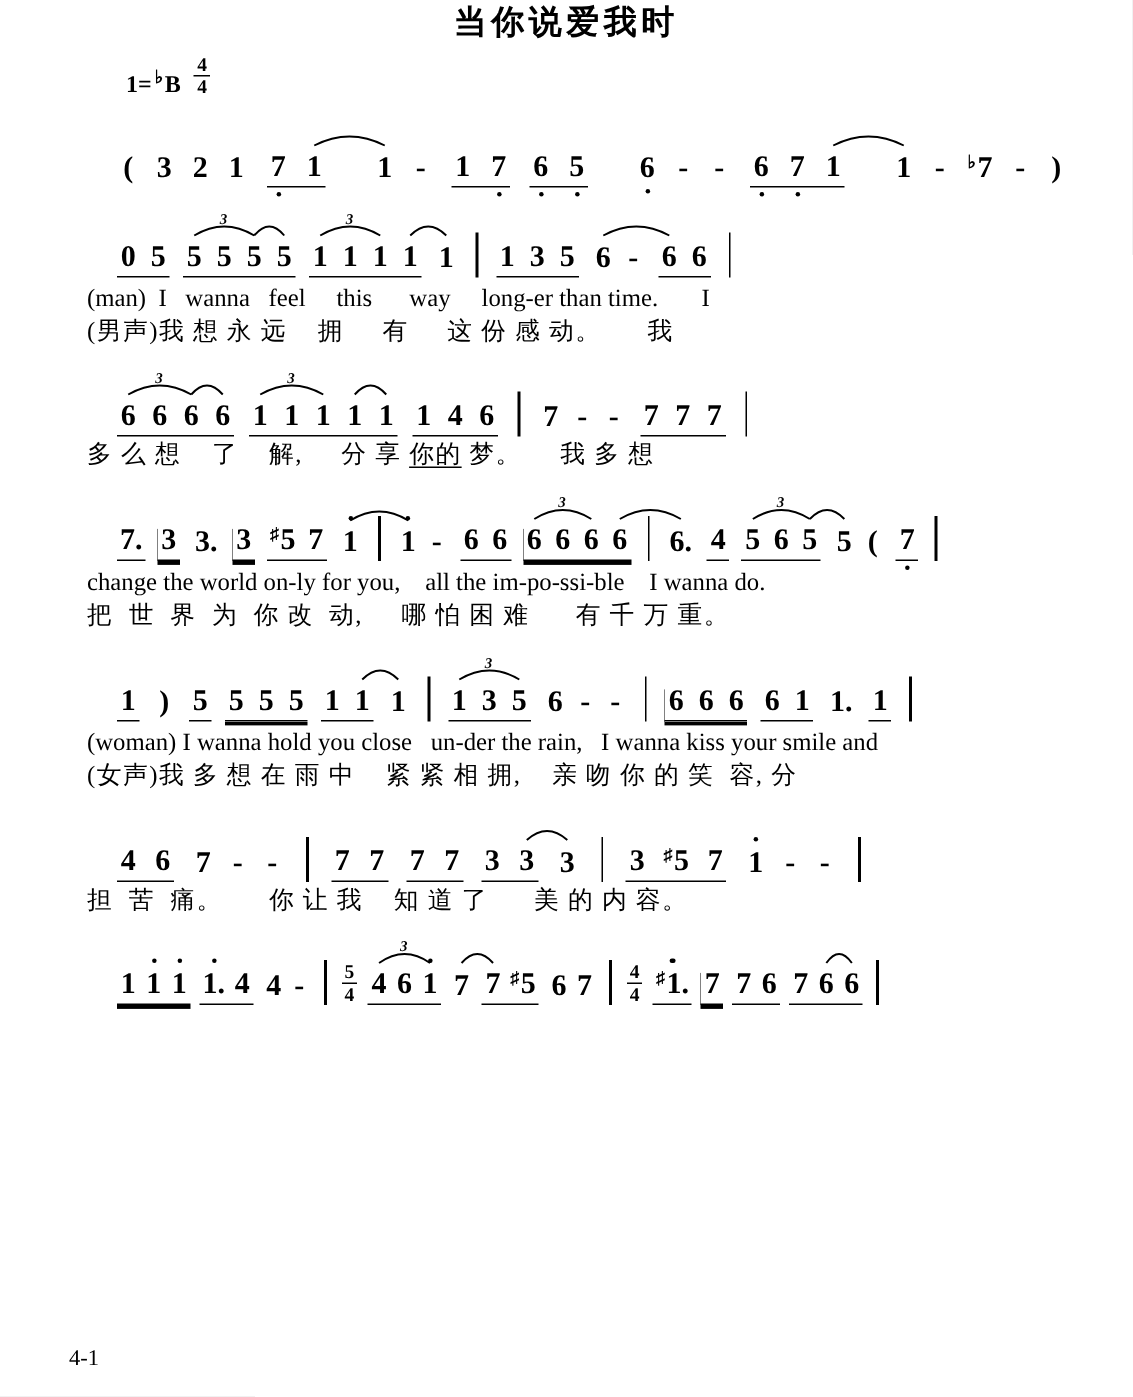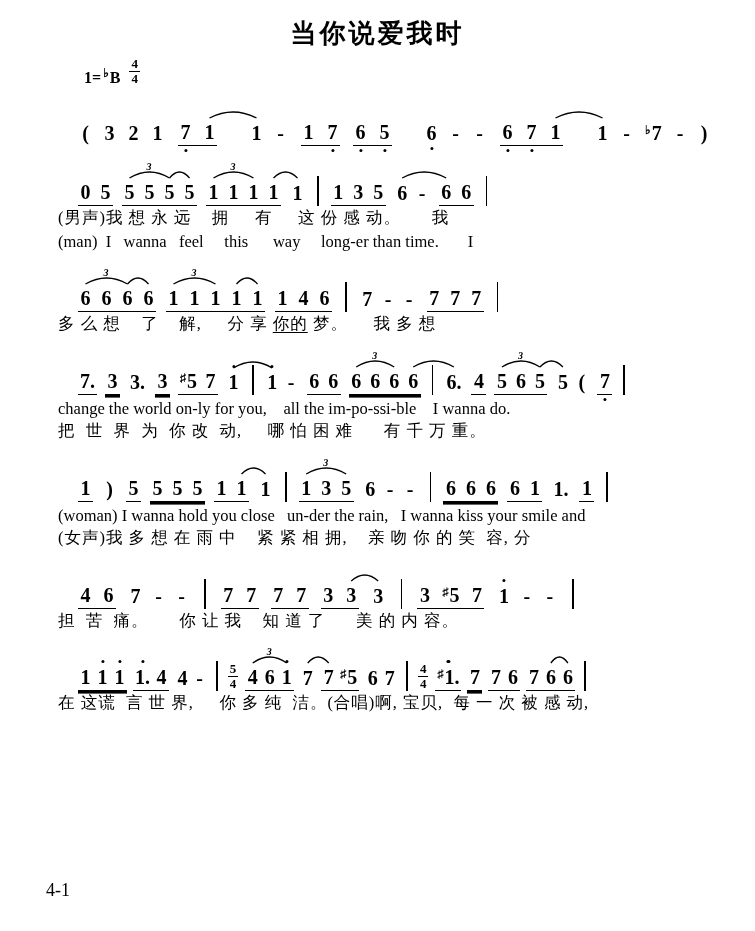--- a/index.html
+++ b/index.html
@@ -1,20 +1,20 @@
 <!DOCTYPE html>
 <html><head>
 <meta charset="utf-8">
 <style>
   html,body{margin:0;padding:0;background:#e8e8e8;}
   .page{width:755px;height:931px;background:#ffffff;position:relative;margin:0 auto;
         font-family:"Liberation Serif",serif;color:#000;overflow:hidden;}
   
   .title{text-align:center;font-family:"Liberation Sans",sans-serif;font-weight:900;
-         font-size:26px;letter-spacing:3px;padding-top:16px;}
+         font-size:22px;letter-spacing:3px;}
   .meta{display:flex;justify-content:space-between;align-items:flex-end;
         padding:6px 62px 0 84px;}
   .keysig{font-size:16px;font-weight:bold;display:inline-flex;align-items:flex-end;gap:8px;
           margin-bottom:0px;}
   .keysig .flat{font-size:12px;position:relative;top:-6px;margin:0 1px 0 2px;}
   .credits{font-size:15px;line-height:1.55;letter-spacing:1px;text-align:left;}
   
   .systems{padding:14px 30px 0 58px;}
   .system{margin-bottom:15px;}
   .notes-row{position:relative;display:flex;align-items:flex-end;height:45px;
@@ -38,21 +38,21 @@
   .arcsvg{position:absolute;left:0;top:0;width:100%;height:100%;overflow:visible;
           pointer-events:none;}
   .arcsvg path{fill:none;stroke:#000;stroke-width:1.3;}
   .arcsvg text{font-size:10px;font-style:italic;font-weight:bold;}
   
   .lyric{white-space:pre;line-height:1.3;margin-top:3px;}
   .lyric.en{font-size:16.5px;}
   .lyric.cn{font-size:16.5px;letter-spacing:1px;margin-top:1px;}
   .lyric .u{text-decoration:underline;text-underline-offset:3px;}
   
-  .pagenum{position:absolute;left:46px;bottom:30px;font-size:18px;}
+  .pagenum{position:absolute;left:46px;bottom:16px;font-size:15px;}
 </style>
 </head>
 <body>
 
 <div class="page">
   <div class="title">当你说爱我时</div>
   <div class="meta">
     <div class="keysig">
       <span><span>1=</span><span class="flat">♭</span><span>B</span></span>
       <span class="ts">
@@ -152,22 +152,22 @@
           <svg class="arcsvg">
             <path d="M 51.5 17 Q 71.5 5 91.5 17"></path>
             <text x="68.5" y="9.0">3</text>
             <path d="M 91.5 17 Q 101.5 5 111.5 17"></path>
             <path d="M 135.5 17 Q 155.5 5 175.5 17"></path>
             <text x="152.5" y="9.0">3</text>
             <path d="M 195.5 17 Q 207.5 5 219.5 17"></path>
             <path d="M 324.2 17 Q 346.2 5 368.2 17"></path>
           </svg>
         </div>
+        <div class="lyric en"><span>(man)  I   wanna   feel     this      way     long-er than time.       I</span></div>
         <div class="lyric cn"><span>(男声)我 想 永 远    拥     有     这 份 感 动。      我</span></div>
-        <div class="lyric en"><span>(man)  I   wanna   feel     this      way     long-er than time.       I</span></div>
       </div>
       <div class="system">
         <div class="notes-row" style="column-gap: 10px;">
           <span class="group u1" style="column-gap: 10px;">
             <span class="cell"><span>6</span></span>
             <span class="cell"><span>6</span></span>
             <span class="cell"><span>6</span></span>
             <span class="cell"><span>6</span></span>
           </span>
           <span class="group u1" style="column-gap: 10px;">
@@ -436,17 +436,16 @@
             <span class="cell"><span>6</span></span>
           </span>
           <span class="barline"></span>
           <svg class="arcsvg">
             <path d="M 174.7 17 Q 191.7 5 208.7 17"></path>
             <text x="188.7" y="9.0">3</text>
             <path d="M 229.7 17 Q 240.2 5 250.7 17"></path>
             <path d="M 472.9 17 Q 481.4 5 489.9 17"></path>
           </svg>
         </div>
-        <div class="lyric cn"><span>在 这谎  言 世 界,     你 多 纯  洁。(合唱)啊, 宝贝,  每 一 次 被 感 动,</span></div>
       </div>
     </div>
   <div class="pagenum">4-1</div>
 </div>
 
 </body></html>

